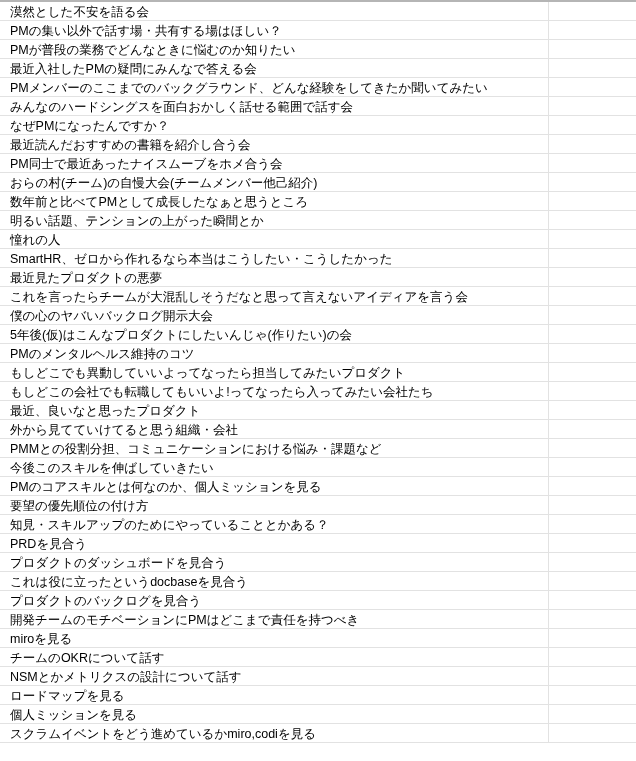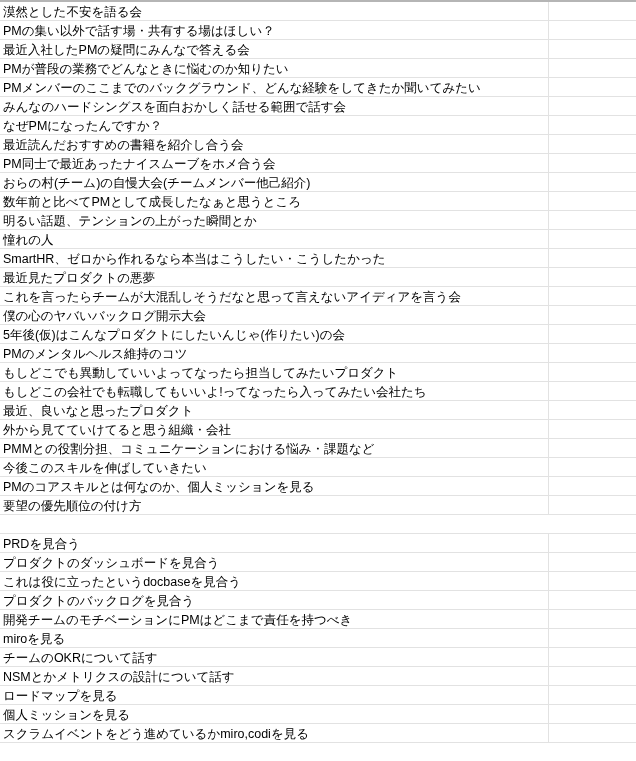--- a/index.html
+++ b/index.html
@@ -20,21 +20,21 @@
     display: flex;
     height: 19px;
     box-sizing: border-box;
     border-bottom: 1px solid #e2e2e2;
     background: #ffffff;
   }
   .cell-main {
     width: 549px;
     box-sizing: border-box;
     border-right: 1px solid #e2e2e2;
-    padding-left: 3px;
+    padding-left: 10px;
     overflow: hidden;
     white-space: nowrap;
   }
   .cell-main .txt {
     font-size: 12.5px;
     line-height: 18px;
     color: #000000;
     letter-spacing: 0px;
   }
   .cell-extra {
@@ -55,34 +55,34 @@
 
   <div class="row">
     <div class="cell-main">
       <span class="txt">PMの集い以外で話す場・共有する場はほしい？</span>
     </div>
     <div class="cell-extra"></div>
   </div>
 
   <div class="row">
     <div class="cell-main">
+      <span class="txt">PMが普段の業務でどんなときに悩むのか知りたい</span>
+    </div>
+    <div class="cell-extra"></div>
+  </div>
+
+  <div class="row">
+    <div class="cell-main">
       <span class="txt">最近入社したPMの疑問にみんなで答える会</span>
     </div>
     <div class="cell-extra"></div>
   </div>
 
   <div class="row">
     <div class="cell-main">
-      <span class="txt">PMが普段の業務でどんなときに悩むのか知りたい</span>
-    </div>
-    <div class="cell-extra"></div>
-  </div>
-
-  <div class="row">
-    <div class="cell-main">
       <span class="txt">PMメンバーのここまでのバックグラウンド、どんな経験をしてきたか聞いてみたい</span>
     </div>
     <div class="cell-extra"></div>
   </div>
 
   <div class="row">
     <div class="cell-main">
       <span class="txt">みんなのハードシングスを面白おかしく話せる範囲で話す会</span>
     </div>
     <div class="cell-extra"></div>
@@ -230,20 +230,23 @@
   </div>
 
   <div class="row">
     <div class="cell-main">
       <span class="txt">要望の優先順位の付け方</span>
     </div>
     <div class="cell-extra"></div>
   </div>
 
   <div class="row">
+    <div class="cell-main">
+      <span class="txt">知見・スキルアップのためにやっていることとかある？</span>
+    </div>
     <div class="cell-extra"></div>
   </div>
 
   <div class="row">
     <div class="cell-main">
       <span class="txt">PRDを見合う</span>
     </div>
     <div class="cell-extra"></div>
   </div>
 

